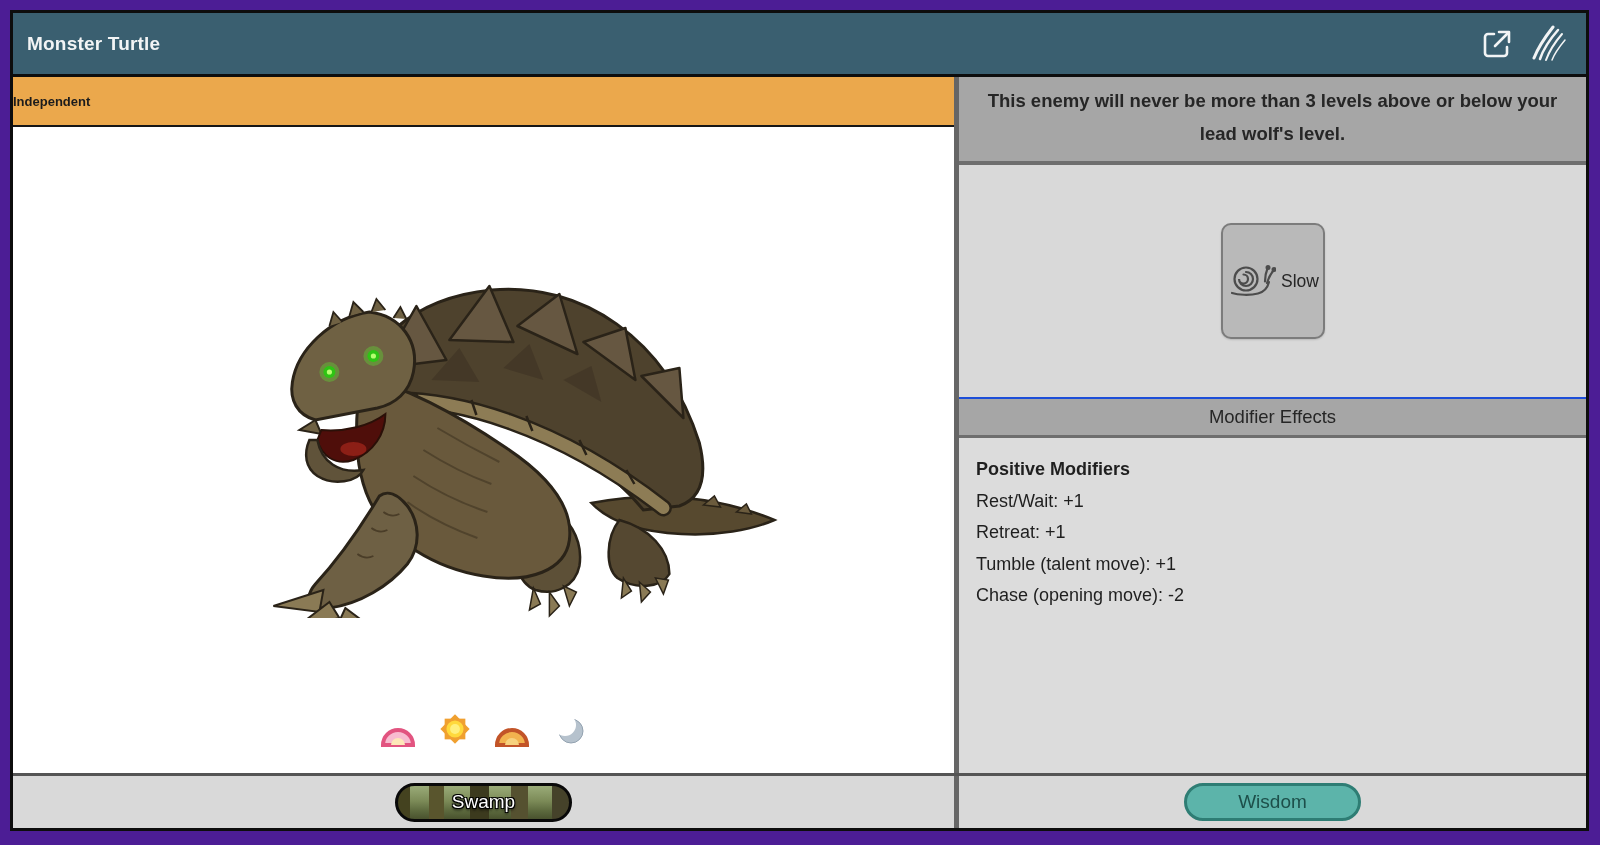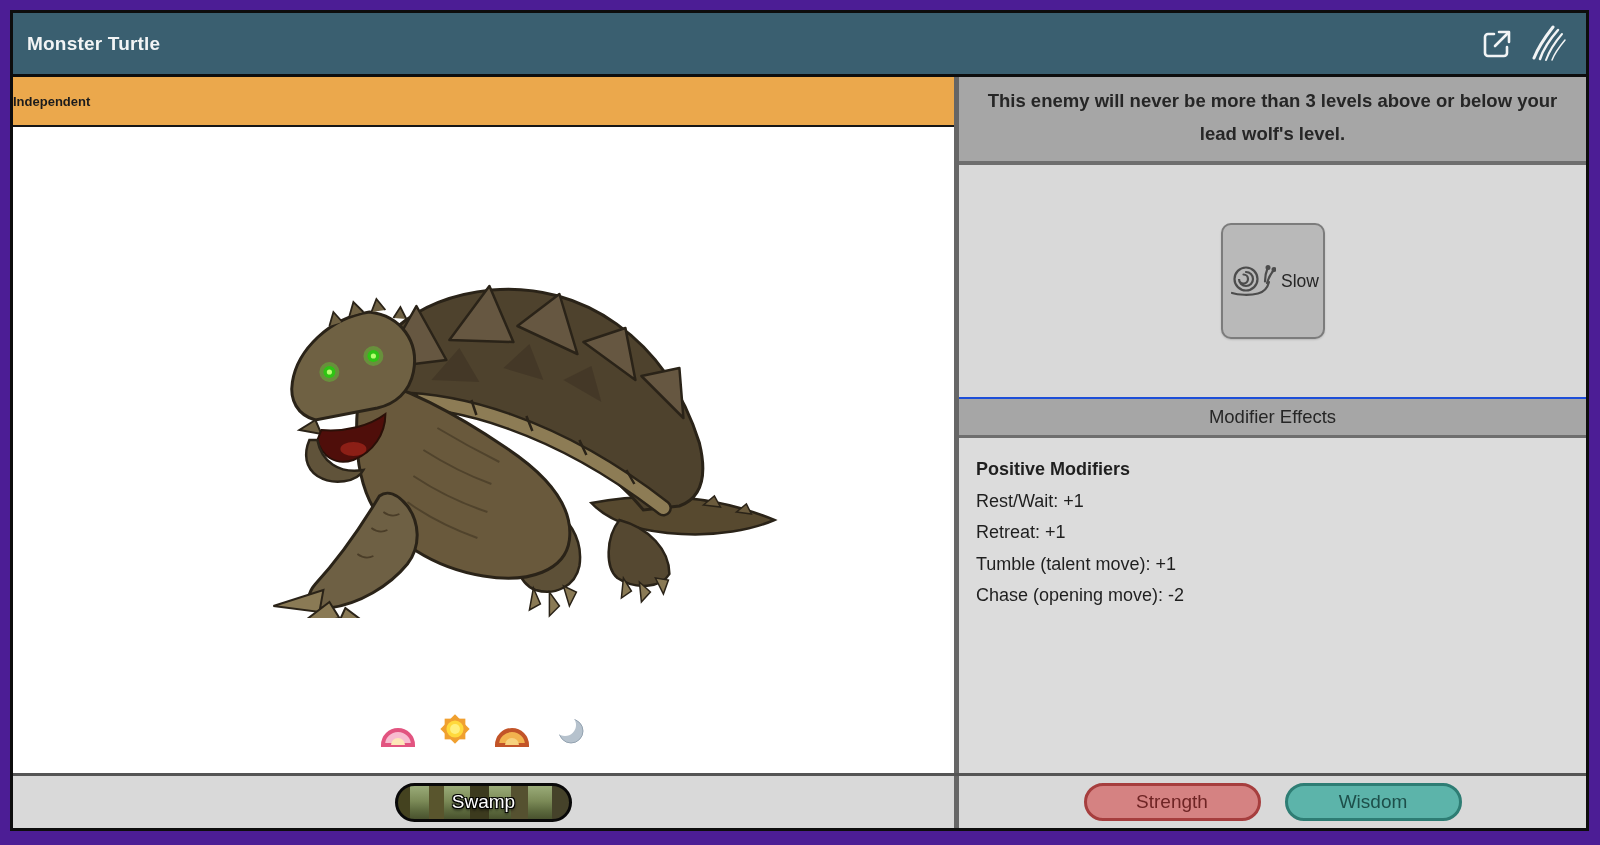--- a/index.html
+++ b/index.html
@@ -244,23 +244,20 @@
     </div>
 
     <div class="footer">
       <div class="footer-left">
         <div class="swamp-btn">
           <span>Swamp</span>
         </div>
       </div>
       <div class="vdivider"></div>
       <div class="footer-right">
-        <div class="stat-btn stat-strength">
-          <span>Strength</span>
-        </div>
         <div class="stat-btn stat-wisdom">
           <span>Wisdom</span>
         </div>
       </div>
     </div>
 
   </div>
 </div>
 
 </body></html>

